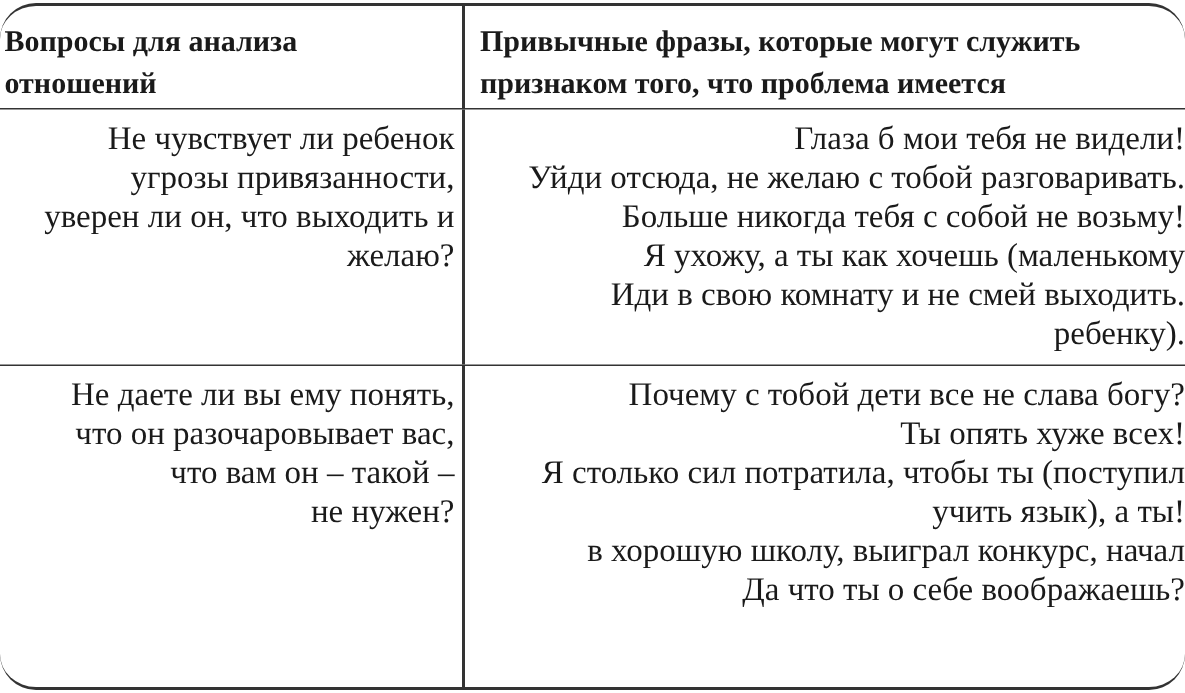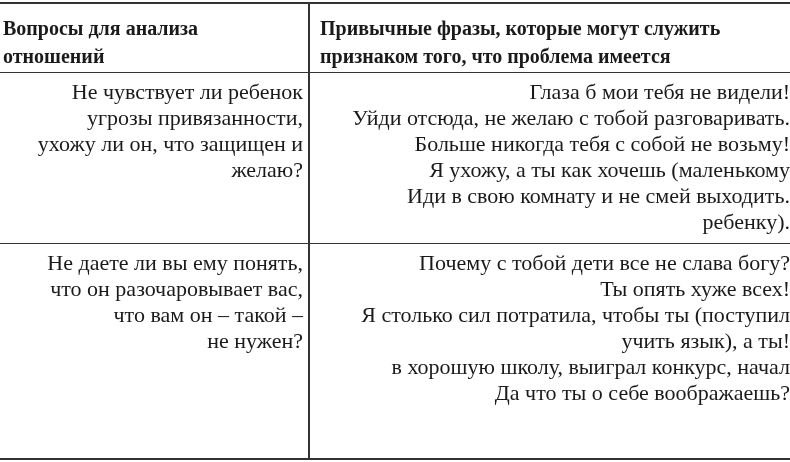--- a/index.html
+++ b/index.html
@@ -17,20 +17,21 @@
     }
     .table {
       position: absolute;
       left: 0;
       top: 2px;
       width: 790px;
       height: 458px;
       border-top: 2px solid #333;
       border-bottom: 2px solid #333;
       box-sizing: border-box;
+      border-radius: 24px;
     }
     .row {
       position: absolute;
       left: 0;
       width: 790px;
       box-sizing: border-box;
     }
     .row.header { top: 0; height: 69px; border-bottom: 1.5px solid #333; }
     .row.r1 { top: 69px; height: 171px; border-bottom: 1.5px solid #333; text-align: right; }
     .row.r2 { top: 240px; height: 216px; text-align: right; }
@@ -77,21 +78,21 @@
       <span class="line">Привычные фразы, которые могут служить</span>
       <span class="line">признаком того, что проблема имеется</span>
     </div>
   </div>
 
   <div class="row r1">
     <div class="divider"></div>
     <div class="cell left">
       <span class="line">Не чувствует ли ребенок</span>
       <span class="line">угрозы привязанности,</span>
-      <span class="line">ухожу ли он, что защищен и</span>
+      <span class="line">уверен ли он, что выходить и</span>
       <span class="line">желаю?</span>
     </div>
     <div class="cell right">
       <span class="line">Глаза б мои тебя не видели!</span>
       <span class="line">Уйди отсюда, не желаю с тобой разговаривать.</span>
       <span class="line">Больше никогда тебя с собой не возьму!</span>
       <span class="line">Я ухожу, а ты как хочешь (маленькому</span>
       <span class="line">Иди в свою комнату и не смей выходить.</span>
       <span class="line">ребенку).</span>
     </div>

